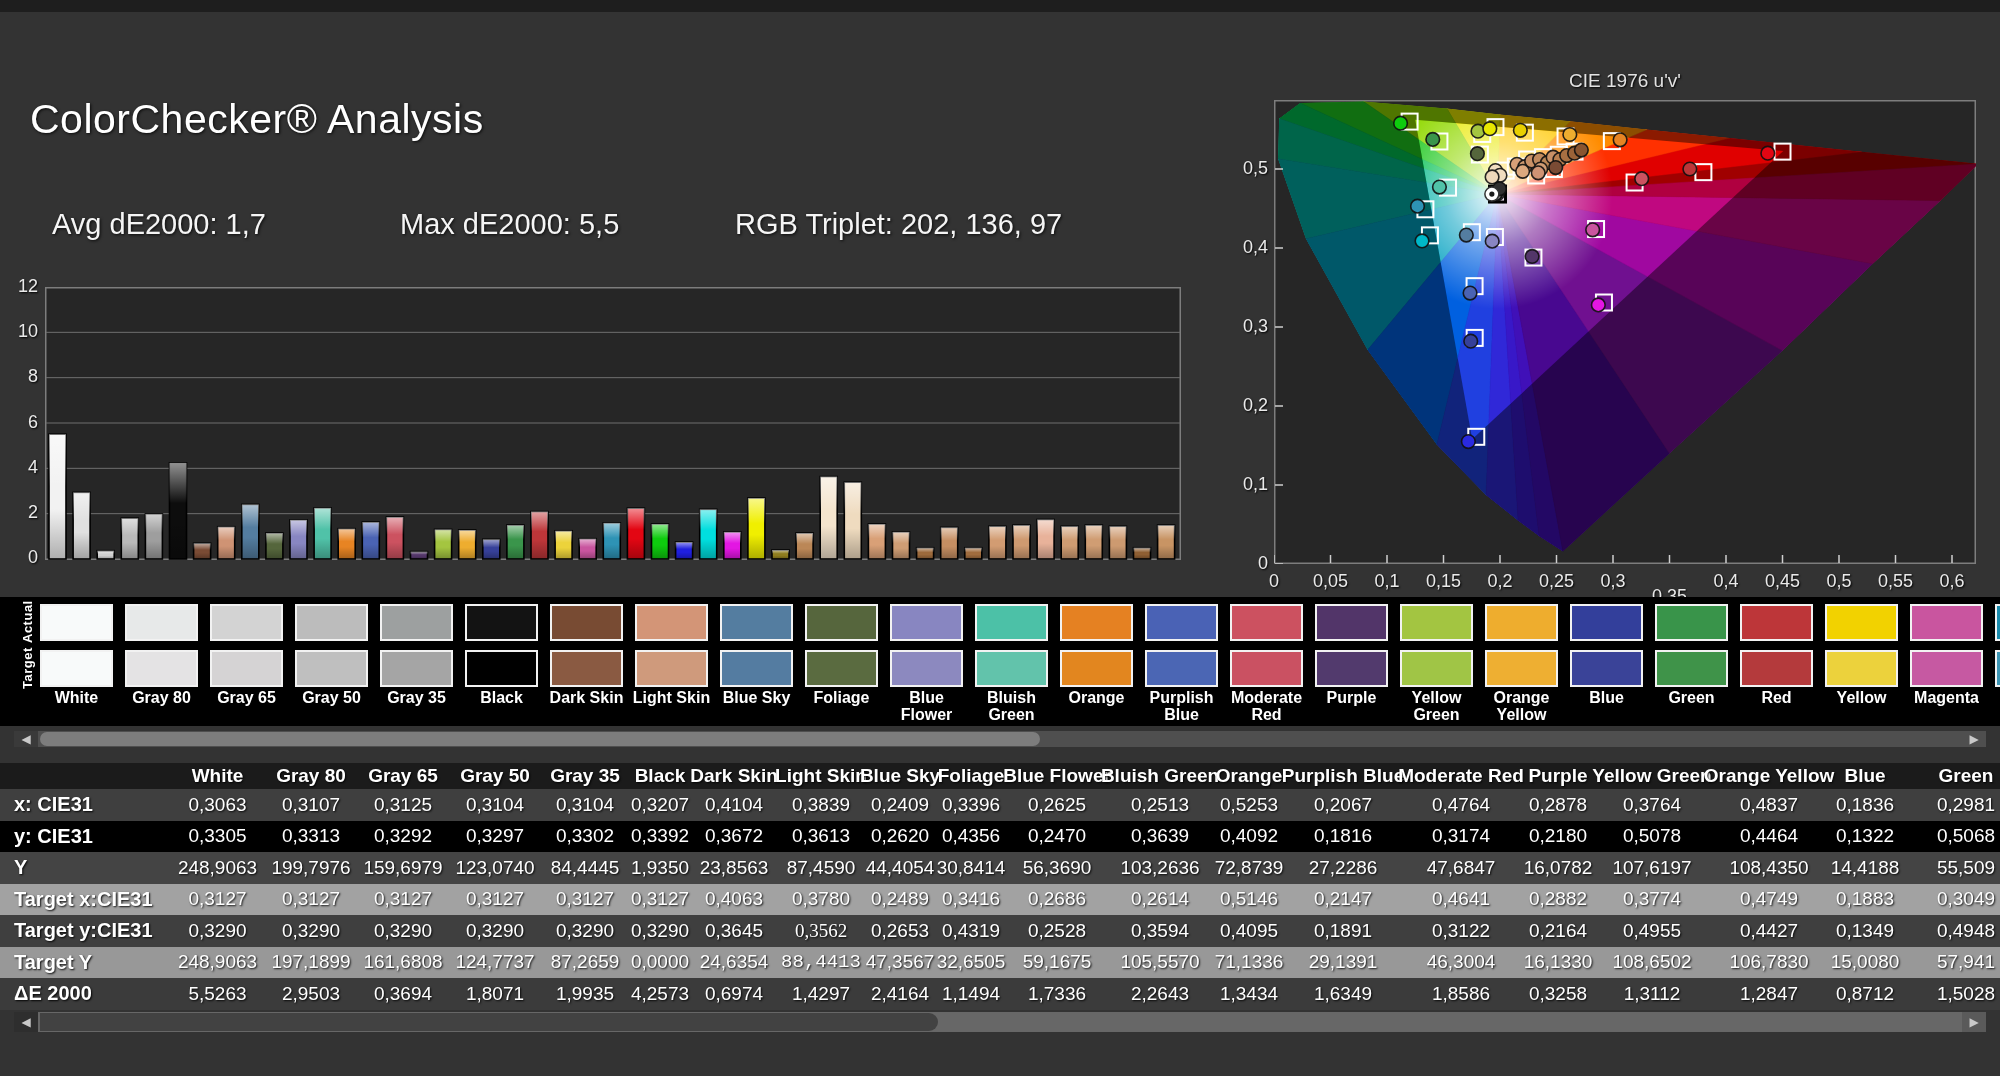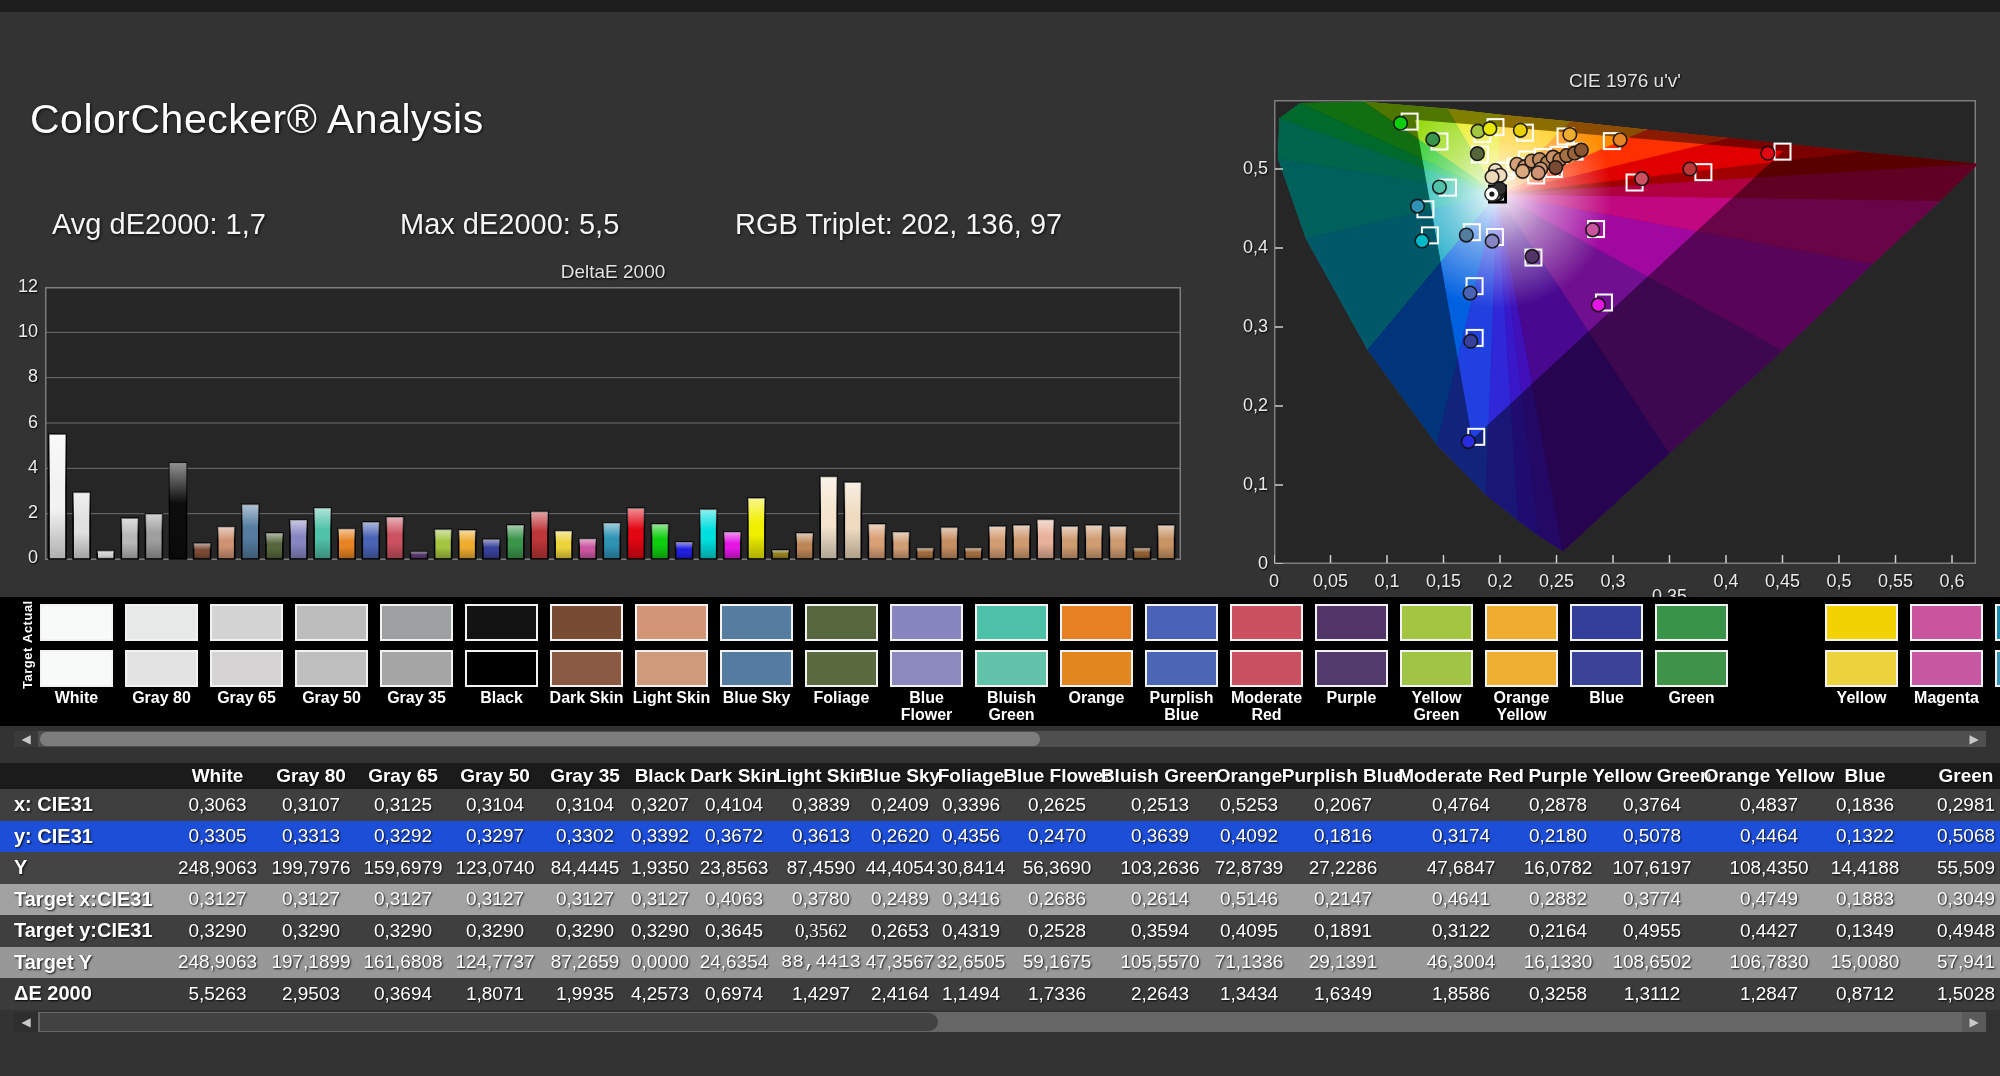--- a/index.html
+++ b/index.html
@@ -46,21 +46,20 @@
 
 <div id="app">
   <div class="topstrip"></div>
 
   <div class="apptitle">ColorChecker® Analysis</div>
 
   <div class="stat" id="stat-avg">Avg dE2000: 1,7</div>
   <div class="stat" id="stat-max">Max dE2000: 5,5</div>
   <div class="stat" id="stat-rgb">RGB Triplet: 202, 136, 97</div>
 
-  <div class="chart-title" id="deltae-title">DeltaE 2000</div>
   <svg id="deltae-svg" width="1136" height="273" viewBox="0 0 1136 273">
       <defs>
         <linearGradient id="barShade" x1="0" y1="0" x2="0" y2="1">
           <stop offset="0%" stop-color="#ffffff" stop-opacity="0.55"></stop>
           <stop offset="42%" stop-color="#ffffff" stop-opacity="0"></stop>
           <stop offset="60%" stop-color="#000000" stop-opacity="0"></stop>
           <stop offset="100%" stop-color="#000000" stop-opacity="0.28"></stop>
         </linearGradient>
       </defs>
       <rect x="0.75" y="0.75" width="1134.5" height="271.5" fill="#262626" stroke="#7d7d7d" stroke-width="1.5"></rect>
@@ -459,20 +458,25 @@
       <div class="swcell" style="left: 1570px; top: 0px; width: 73px; height: 129px;">
         <div class="sw" style="top: 7px; background: rgb(51, 63, 155);"></div>
         <div class="sw" style="top: 53px; background: rgb(58, 67, 152);"></div>
         <div class="swname">Blue</div>
       </div>
       <div class="swcell" style="left: 1655px; top: 0px; width: 73px; height: 129px;">
         <div class="sw" style="top: 7px; background: rgb(57, 148, 74);"></div>
         <div class="sw" style="top: 53px; background: rgb(63, 147, 73);"></div>
         <div class="swname">Green</div>
       </div>
+      <div class="swcell" style="left: 1740px; top: 0px; width: 73px; height: 129px;">
+        <div class="sw" style="top: 7px; background: rgb(189, 54, 57);"></div>
+        <div class="sw" style="top: 53px; background: rgb(180, 58, 60);"></div>
+        <div class="swname">Red</div>
+      </div>
       <div class="swcell" style="left: 1825px; top: 0px; width: 73px; height: 129px;">
         <div class="sw" style="top: 7px; background: rgb(242, 210, 0);"></div>
         <div class="sw" style="top: 53px; background: rgb(236, 210, 60);"></div>
         <div class="swname">Yellow</div>
       </div>
       <div class="swcell" style="left: 1910px; top: 0px; width: 73px; height: 129px;">
         <div class="sw" style="top: 7px; background: rgb(201, 85, 159);"></div>
         <div class="sw" style="top: 53px; background: rgb(198, 89, 162);"></div>
         <div class="swname">Magenta</div>
       </div>
@@ -530,21 +534,21 @@
         <div class="tcell" style="width: 106px;">0,2513</div>
         <div class="tcell" style="width: 72px;">0,5253</div>
         <div class="tcell" style="width: 116px;">0,2067</div>
         <div class="tcell" style="width: 120px;">0,4764</div>
         <div class="tcell" style="width: 74px;">0,2878</div>
         <div class="tcell" style="width: 114px;">0,3764</div>
         <div class="tcell" style="width: 120px;">0,4837</div>
         <div class="tcell" style="width: 72px;">0,1836</div>
         <div class="tcell" style="width: 130px;">0,2981</div>
       </div>
-      <div class="trow" style="height: 31.5px; background: #1d4ed8;">
+      <div class="trow" style="height: 31.5px; background: #000000;">
         <div class="tcell tlabel" style="width: 170px;">y: CIE31</div>
         <div class="tcell" style="width: 95px;">0,3305</div>
         <div class="tcell" style="width: 92px; text-align: center;">0,3313</div>
         <div class="tcell" style="width: 92px;">0,3292</div>
         <div class="tcell" style="width: 92px;">0,3297</div>
         <div class="tcell" style="width: 88px;">0,3302</div>
         <div class="tcell" style="width: 62px;">0,3392</div>
         <div class="tcell" style="width: 86px;">0,3672</div>
         <div class="tcell" style="width: 88px;">0,3613</div>
         <div class="tcell" style="width: 70px;">0,2620</div>

